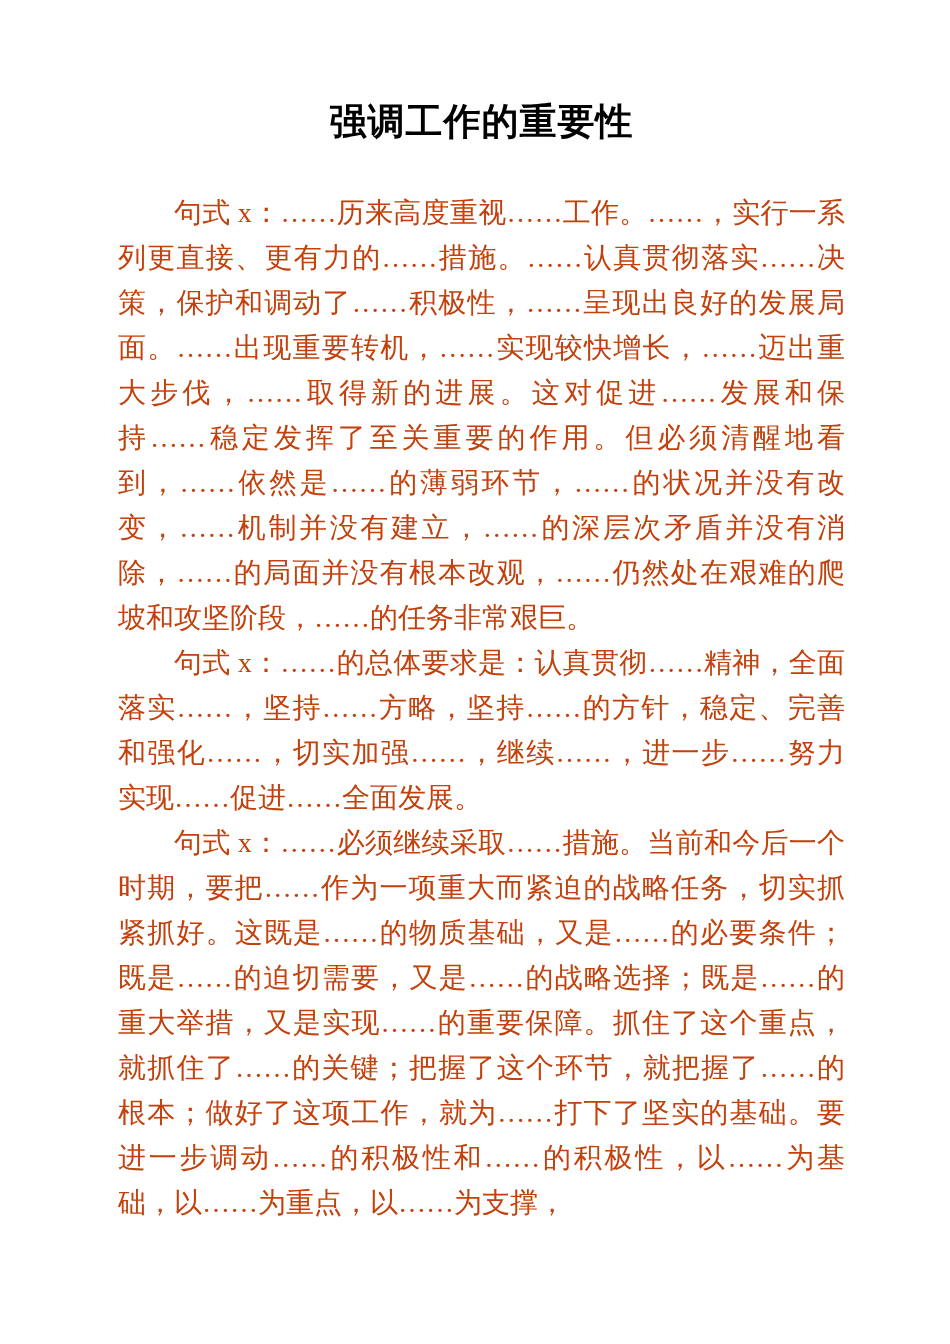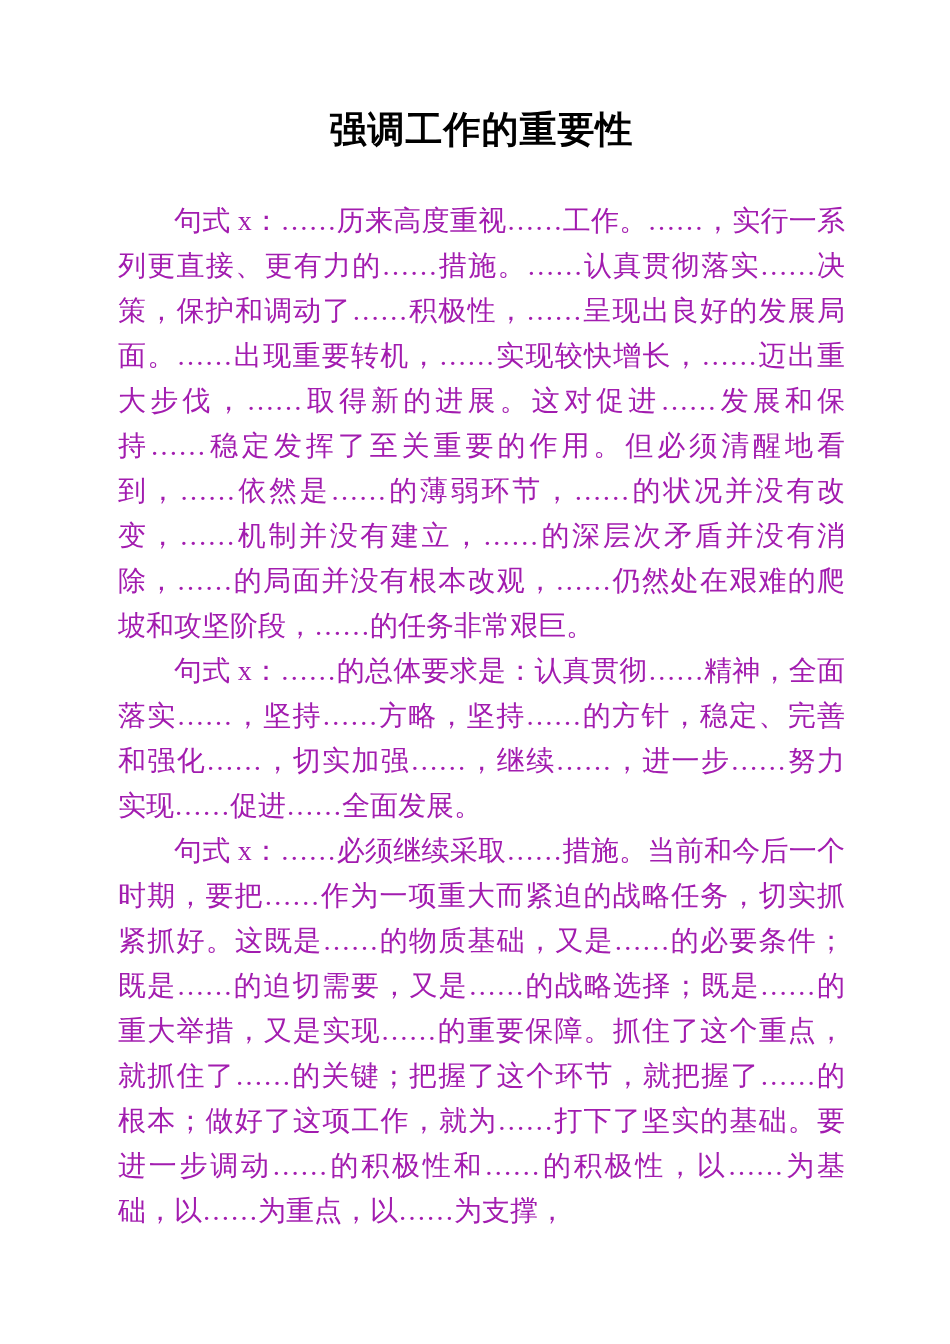--- a/index.html
+++ b/index.html
@@ -11,21 +11,21 @@
     position: relative;
     width: 950px;
     height: 1344px;
     background: #ffffff;
     box-sizing: border-box;
     padding: 0 105px 0 118px;
     overflow: hidden;
     color: #000000;
   }
   .doc-title {
-    margin: 12px;
+    margin: 4px;
     padding-top: 92px;
     text-align: center;
     font-family: "Liberation Serif", "DejaVu Serif", serif;
     font-weight: bold;
     font-size: 37px;
     line-height: 52px;
     letter-spacing: 1px;
     color: #000000;
   }
   .doc-body {
@@ -34,21 +34,21 @@
   .doc-body p {
     margin: 0;
     font-family: "Liberation Serif", "DejaVu Serif", serif;
     font-size: 28px;
     line-height: 45px;
     text-align: justify;
     text-justify: inter-character;
     text-align-last: left;
     text-indent: 2em;
     word-break: break-all;
-    color: #a21caf;
+    color: #c2410c;
   }
 </style>
 </head>
 <body>
 
 <div class="page">
   <h1 class="doc-title">强调工作的重要性</h1>
   <div class="doc-body">
     <p>句式 x：……历来高度重视……工作。……，实行一系列更直接、更有力的……措施。……认真贯彻落实……决策，保护和调动了……积极性，……呈现出良好的发展局面。……出现重要转机，……实现较快增长，……迈出重大步伐，……取得新的进展。这对促进……发展和保持……稳定发挥了至关重要的作用。但必须清醒地看到，……依然是……的薄弱环节，……的状况并没有改变，……机制并没有建立，……的深层次矛盾并没有消除，……的局面并没有根本改观，……仍然处在艰难的爬坡和攻坚阶段，……的任务非常艰巨。</p>
     <p>句式 x：……的总体要求是：认真贯彻……精神，全面落实……，坚持……方略，坚持……的方针，稳定、完善和强化……，切实加强……，继续……，进一步……努力实现……促进……全面发展。</p>

